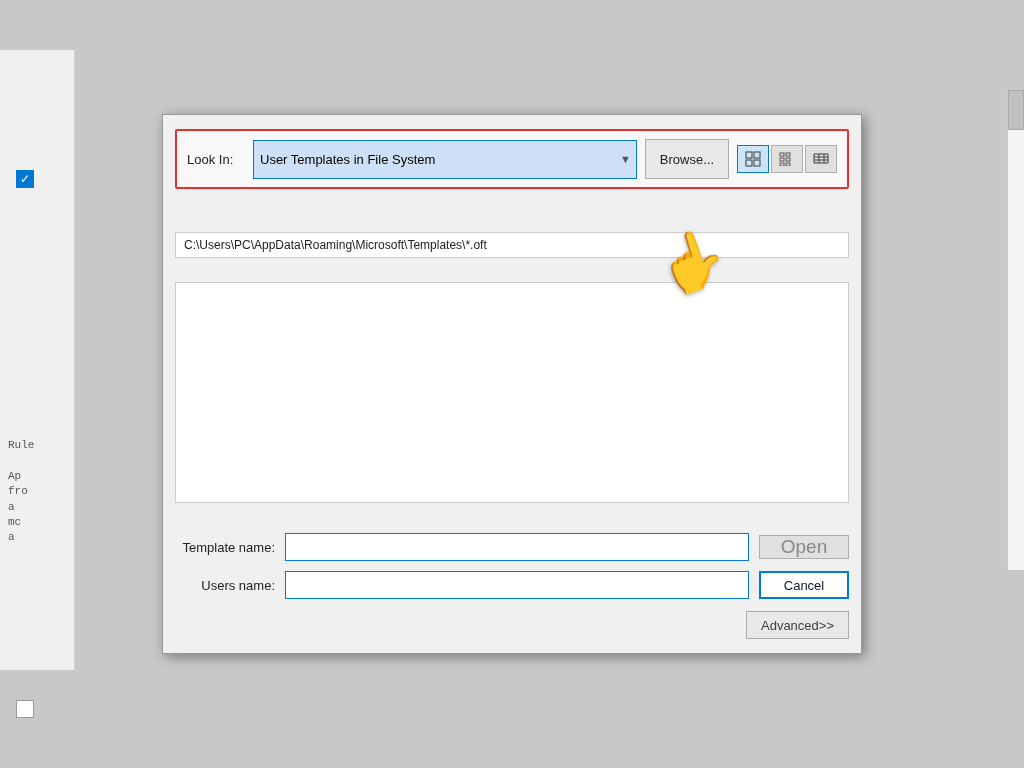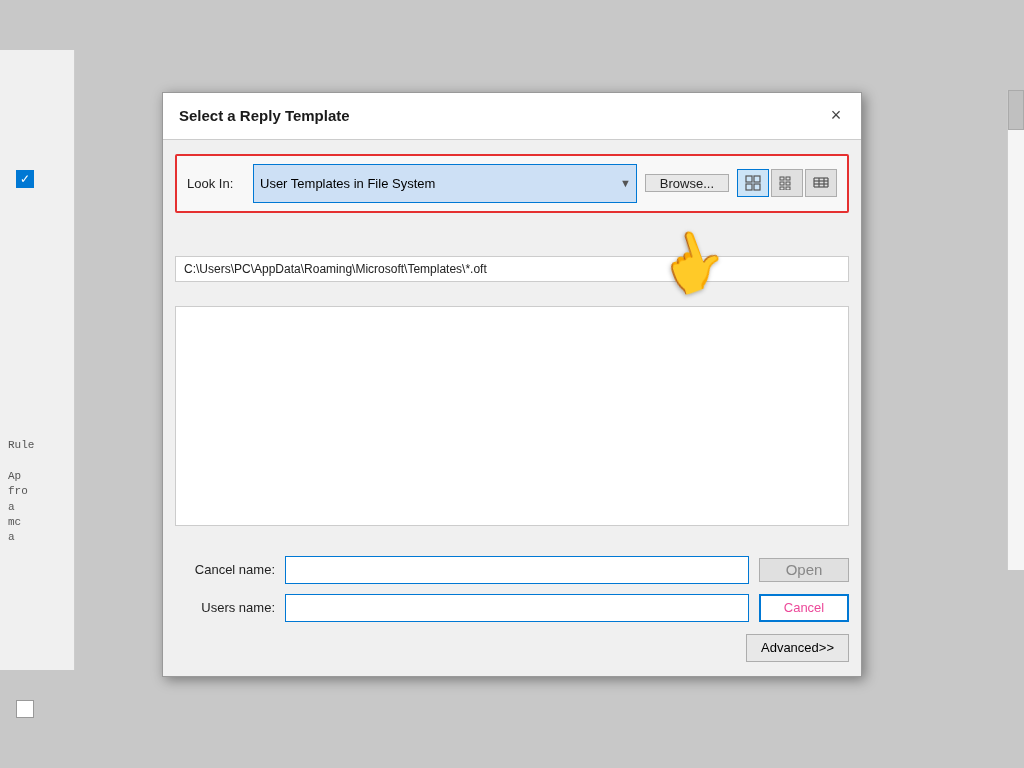--- a/index.html
+++ b/index.html
@@ -114,21 +114,21 @@
 
     .lookin-select-arrow {
       position: absolute;
       right: 6px;
       pointer-events: none;
       color: #555;
       font-size: 11px;
     }
 
     .browse-btn {
-      height: 18px;
+      height: 40px;
       padding: 0 14px;
       background: #e8e8e8;
       border: 1px solid #adadad;
       cursor: pointer;
       font-size: 13px;
       color: #222;
       white-space: nowrap;
     }
 
     .view-buttons {
@@ -204,43 +204,43 @@
       font-size: 13px;
       outline: none;
     }
 
     .open-btn {
       width: 90px;
       height: 24px;
       background: #e0e0e0;
       border: 1px solid #adadad;
       color: #888;
-      font-size: 15px;
+      font-size: 19px;
       cursor: default;
     }
 
     .cancel-btn {
       width: 90px;
       height: 28px;
       background: #ffffff;
       border: 2px solid #0078d4;
-      color: #ec4899;
+      color: #0f172a;
       font-size: 13px;
       cursor: pointer;
       font-weight: 500;
     }
 
     .advanced-btn {
       height: 28px;
       padding: 0 14px;
       background: #e8e8e8;
       border: 1px solid #adadad;
       cursor: pointer;
       font-size: 13px;
-      color: #000000;
+      color: #404040;
       align-self: flex-end;
     }
 
     .last-row {
       display: flex;
       justify-content: flex-end;
       padding-top: 2px;
     }
 
     
@@ -342,24 +342,20 @@
     <div class="scrollbar-thumb"></div>
   </div>
 </div>
 
 <div class="dialog-overlay">
 
   <div class="hand-pointer" style="left: calc(50% + 145px); top: calc(50% - 155px); position: absolute;">👆</div>
 
   <div class="dialog">
 
-    <div class="dialog-titlebar">
-      <span class="dialog-title">Select a Reply Template</span>
-      <button class="close-btn">×</button>
-    </div>
 
     <div class="dialog-body">
 
       <div class="lookin-row">
         <span class="lookin-label">Look In:</span>
 
         <div class="lookin-select-wrapper">
           <select>
             <option>User Templates in File System</option>
             <option>Outlook Templates</option>
@@ -404,21 +400,21 @@
         </div>
       </div>
 
       <div class="path-bar">C:\Users\PC\AppData\Roaming\Microsoft\Templates\*.oft</div>
 
       <div class="file-list-area"></div>
 
       <div class="bottom-section">
 
         <div class="field-row">
-          <span class="field-label">Cancel name:</span>
+          <span class="field-label">Template name:</span>
           <input type="text" class="field-input" value="" style="">
           <button class="open-btn" disabled="">Open</button>
         </div>
 
         <div class="field-row">
           <span class="field-label">Users name:</span>
           <input type="text" class="field-input" value="" style="">
           <button class="cancel-btn">Cancel</button>
         </div>
 

